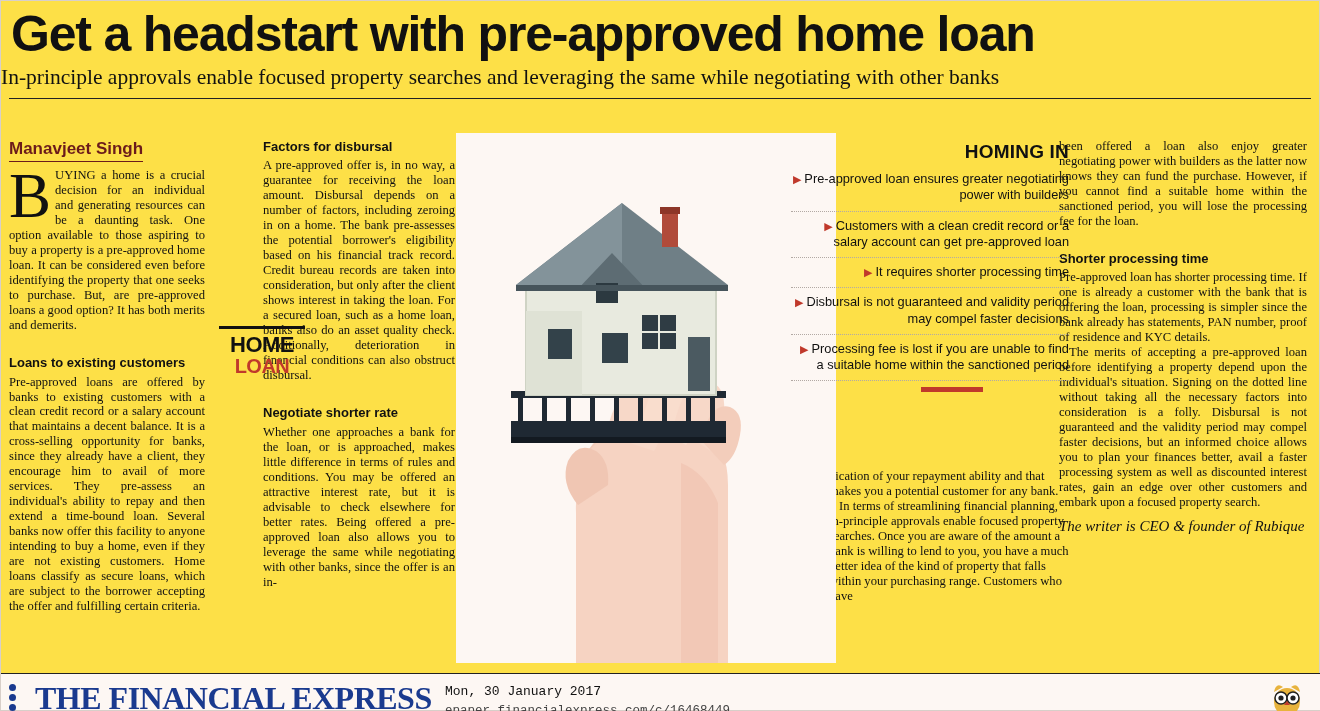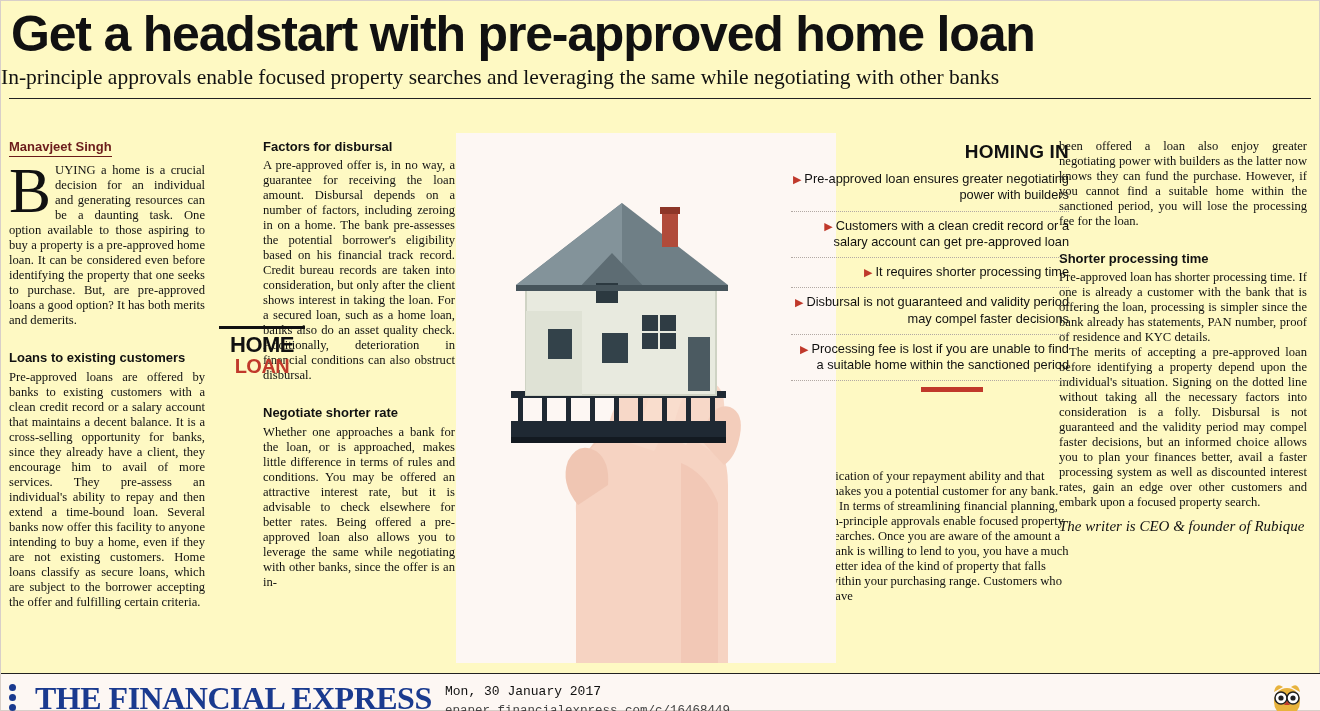--- a/index.html
+++ b/index.html
@@ -8,21 +8,21 @@
     width:1320px; height:711px;
     background:#fdf6f2;
     font-family:"Liberation Serif", serif;
     color:#111;
     overflow:hidden;
     position:relative;
   }
   .page {
     position:relative;
     width:1320px; height:711px;
-    background:#fef9c3;
+    background:#fde047;
     border:1px solid #d8cfc9;
   }
 
   
   .headline {
     font-family:"Liberation Sans", sans-serif;
     font-weight:bold;
     font-size:50px;
     letter-spacing:-1.2px;
     line-height:1.02;
@@ -62,21 +62,21 @@
   .col p + p { text-indent:10px; }
 
   #col1 { left:8px;  width:196px; }
   #col2 { left:262px; width:192px; }
   #col3 { left:828px; width:240px; text-align:left;}
   #col4 { left:1058px; width:248px; }
 
   .byline {
     font-family:"Liberation Sans", sans-serif;
     font-weight:bold;
-    font-size:13px;
+    font-size:17px;
     color:#6b1b1b;
     border-bottom:1px solid #6b1b1b;
     padding-bottom:2px;
     margin-bottom:6px;
     display:inline-block;
   }
   .subhead-blk {
     font-family:"Liberation Sans", sans-serif;
     font-weight:bold;
     font-size:13px;

